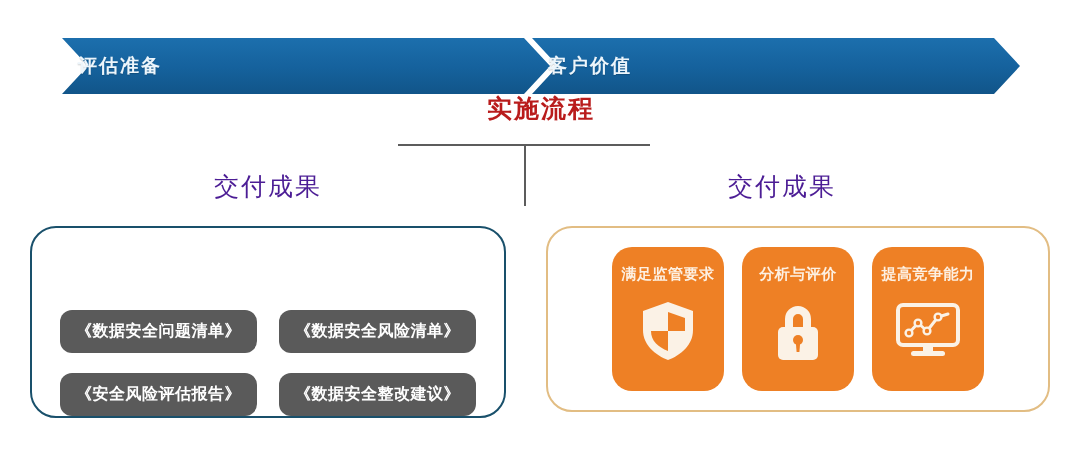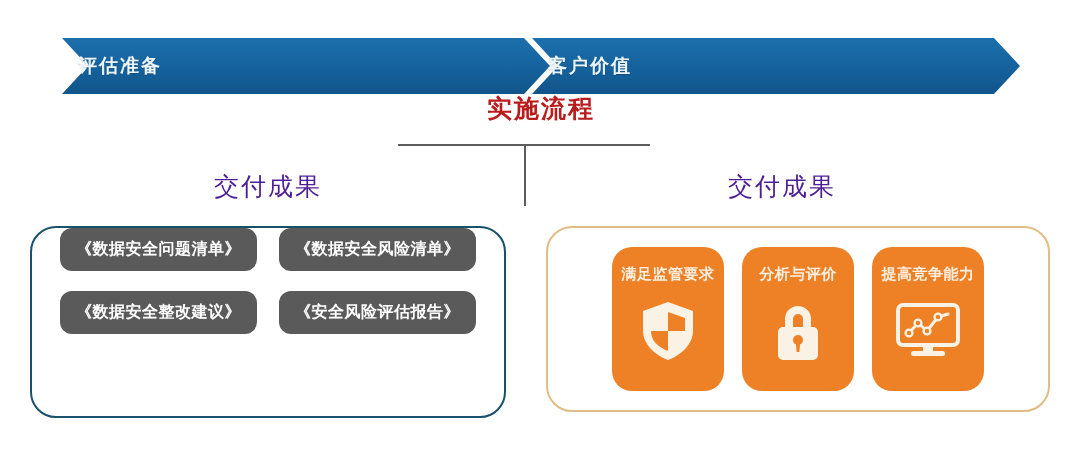--- a/index.html
+++ b/index.html
@@ -112,21 +112,21 @@
     left: 30px;
     top: 226px;
     width: 476px;
     height: 192px;
     border: 2px solid #19506b;
     border-radius: 26px;
     box-sizing: border-box;
     background: #ffffff;
     display: flex;
     flex-direction: column;
-    justify-content: flex-start;
+    justify-content: flex-end;
     align-items: center;
     gap: 20px;
   }
   .deliverable-row {
     display: flex;
     gap: 22px;
     justify-content: center;
   }
   .deliverable-chip {
     background: #5a5a5a;
@@ -218,22 +218,22 @@
 <div class="column-heading" id="heading-value">交付成果</div>
 
 <div id="deliverables-panel">
 
   <div class="deliverable-row">
     <div class="deliverable-chip">《数据安全问题清单》</div>
     <div class="deliverable-chip">《数据安全风险清单》</div>
   </div>
 
   <div class="deliverable-row">
+    <div class="deliverable-chip">《安全风险评估报告》</div>
     <div class="deliverable-chip">《数据安全整改建议》</div>
-    <div class="deliverable-chip">《安全风险评估报告》</div>
   </div>
 
 </div>
 
 <div id="value-panel">
 
   <div class="value-card">
     <div class="value-card-label">满足监管要求</div>
     <div class="value-card-icon">
       <svg width="58" height="62" viewBox="0 0 58 62" aria-hidden="true">

